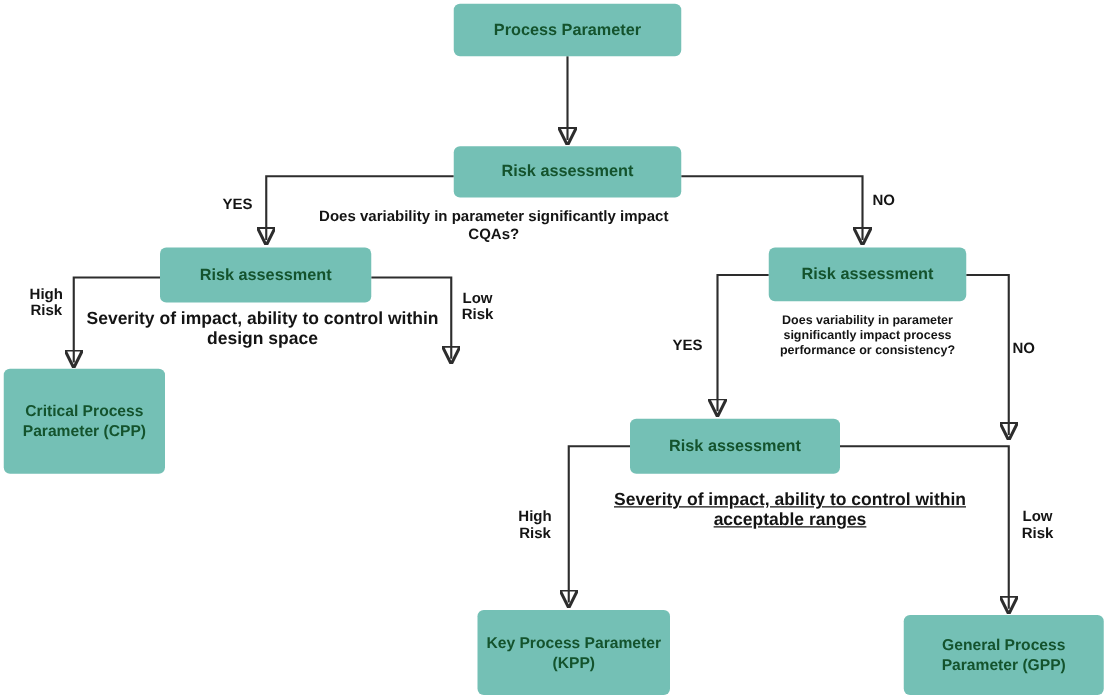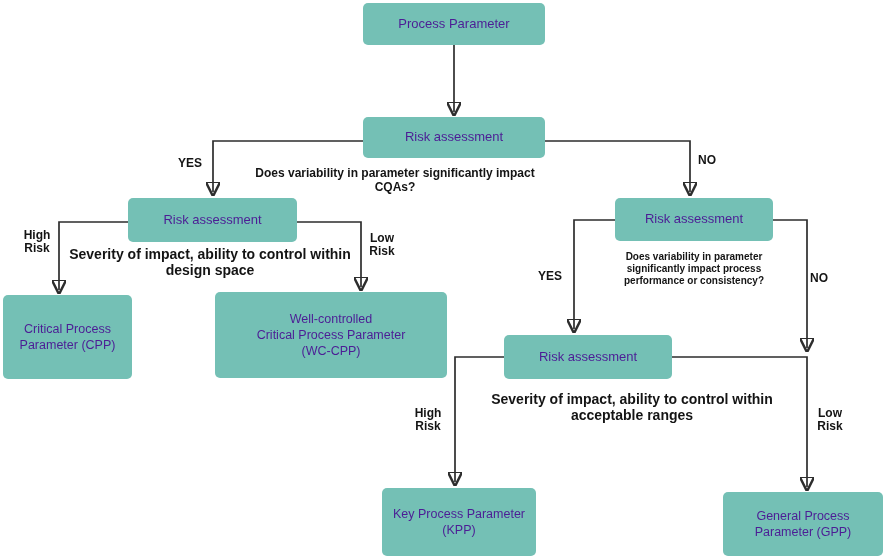--- a/index.html
+++ b/index.html
@@ -28,22 +28,22 @@
     stroke-width: 1.7;
   }
   .node {
     position: absolute;
     background: #74c0b5;
     border-radius: 5px;
     display: flex;
     align-items: center;
     justify-content: center;
     text-align: center;
-    font-weight: normal;
-    color: #4c1d95;
+    font-weight: bold;
+    color: #14532d;
     font-size: 13px;
     line-height: 1.3;
     white-space: pre-line;
     box-sizing: border-box;
   }
   .node.small-text { font-size: 12.5px; }
   .lbl {
     position: absolute;
     font-weight: bold;
     color: #141414;
@@ -86,23 +86,20 @@
 
   <div class="node" style="left:128px; top:198px; width:169px; height:44px;">Risk assessment</div>
 
   <div class="node" style="left:615px; top:198px; width:158px; height:43px;">Risk assessment</div>
 
   <div class="node" style="left:504px; top:335px; width:168px; height:44px;">Risk assessment</div>
 
   <div class="node small-text" style="left:3px;   top:295px; width:129px; height:84px;">Critical Process
 Parameter (CPP)</div>
 
-  <div class="node small-text" style="left:215px; top:292px; width:232px; height:86px;">Well-controlled
-Critical Process Parameter
-(WC-CPP)</div>
 
   <div class="node small-text" style="left:382px; top:488px; width:154px; height:68px;">Key Process Parameter
 (KPP)</div>
 
   <div class="node small-text" style="left:723px; top:492px; width:160px; height:64px;">General Process
 Parameter (GPP)</div>
 
   <div class="lbl edge-lbl" style="left:167px; top:157px; width:46px;">YES</div>
 
   <div class="lbl edge-lbl" style="left:686px; top:154px; width:42px;">NO</div>
@@ -124,15 +121,15 @@
 Risk</div>
 
   <div class="lbl q1-lbl" style="left:235px; top:166px; width:320px;">Does variability in parameter significantly impact CQAs?</div>
 
   <div class="lbl sev-lbl" style="left:55px; top:246px; width:310px;">Severity of impact, ability to control within design space</div>
 
   <div class="lbl q2-lbl" style="left:602px; top:251px; width:184px;">Does variability in parameter
 significantly impact process
 performance or consistency?</div>
 
-  <div class="lbl sev-lbl" style="left:467px; top:391px; width:330px;">Severity of impact, ability to control within acceptable ranges</div>
+  <div class="lbl sev-lbl" style="left:467px; top:391px; width:330px;text-decoration:underline;">Severity of impact, ability to control within acceptable ranges</div>
 
 </div>
 
 </body></html>

